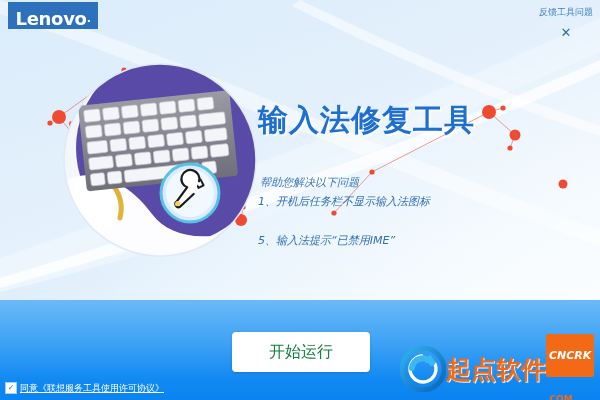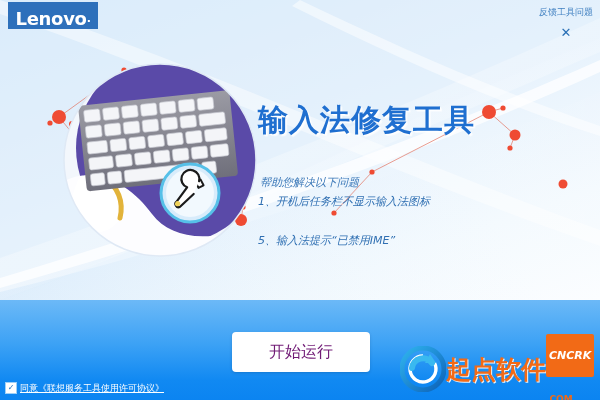--- a/index.html
+++ b/index.html
@@ -74,21 +74,21 @@
     font-size:11px;color:#2f6fb2;font-style:italic;
   }
   .bullets .row{margin-top:24px;white-space:nowrap;}
 
   
   .start-btn{
     position:absolute;left:232px;top:332px;width:138px;height:40px;
     background:#ffffff;border-radius:4px;
     box-shadow:0 1px 3px rgba(0,40,90,.22);
     display:flex;align-items:center;justify-content:center;
-    color:#701a75;font-size:16px;cursor:pointer;
+    color:#15803d;font-size:16px;cursor:pointer;
     font-family:"DejaVu Sans","Liberation Sans",sans-serif;
   }
 
   
   .agree{
     position:absolute;left:5px;top:381px;height:14px;
     display:flex;align-items:center;gap:3px;cursor:pointer;
   }
   .agree .box{
     width:10px;height:10px;background:#ffffff;border:1px solid #9fd0f7;

